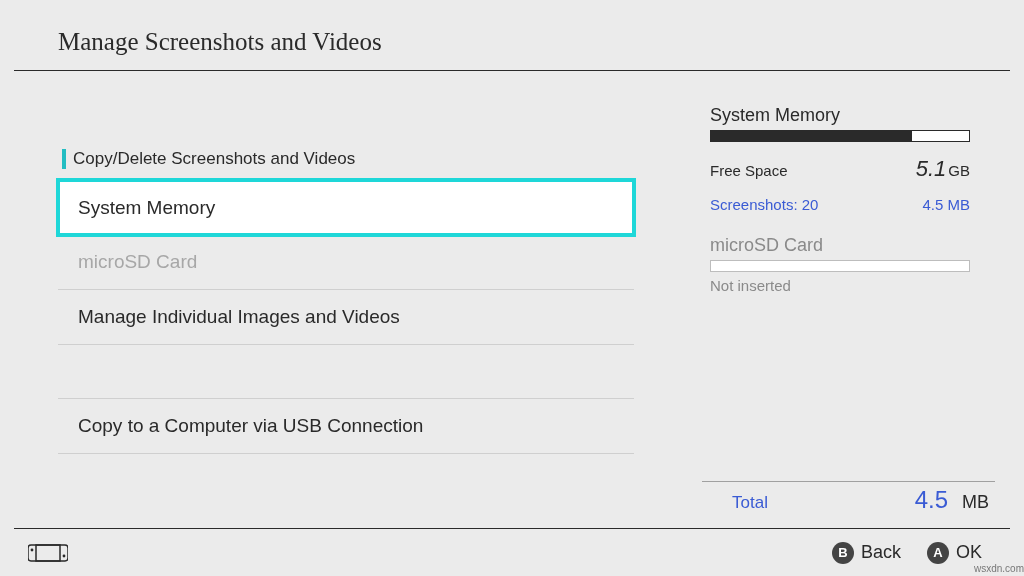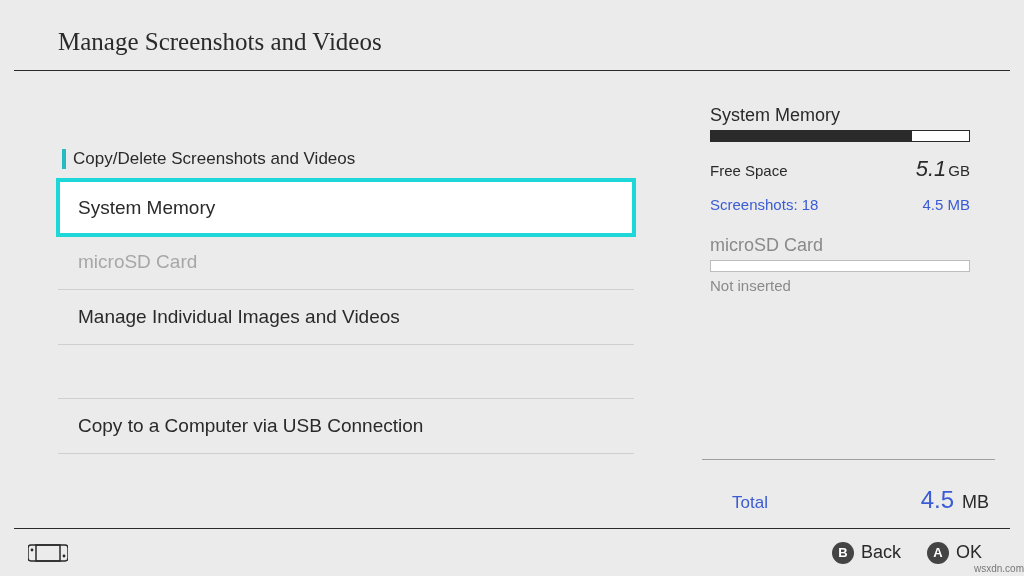--- a/index.html
+++ b/index.html
@@ -124,31 +124,31 @@
       font-size: 15px;
       color: #8a8a8a;
       margin-top: 5px;
     }
     .total-box {
       position: absolute;
       right: 29px;
       bottom: 62px;
       width: 293px;
       border-top: 1px solid #a0a0a0;
-      padding-top: 26px;
+      padding-top: 4px;
       display: flex;
       justify-content: space-between;
       align-items: baseline;
       padding-left: 30px;
       padding-right: 6px;
       text-align: right;
     }
     .total-label { font-size: 17px; color: #3a5bd4; }
     .total-value { font-size: 24px; color: #3a5bd4; }
-    .total-unit { font-size: 18px; margin-left: 8px; }
+    .total-unit { font-size: 18px; margin-left: 14px; }
     .footer {
       position: absolute;
       left: 14px;
       right: 14px;
       bottom: 0;
       height: 48px;
       border-top: 1.5px solid #2a2a2a;
       display: flex;
       align-items: center;
       justify-content: space-between;
@@ -222,21 +222,21 @@
     <div class="bar">
       <div class="bar-fill" style="width:78%"></div>
     </div>
     <div class="kv-row">
       <span>Free Space</span>
       <span>
         <span class="free-value">5.1</span><span class="free-unit">GB</span>
       </span>
     </div>
     <div class="kv-row blue">
-      <span>Screenshots: 18</span>
+      <span>Screenshots: 20</span>
       <span>4.5 MB</span>
     </div>
 
     <div class="sd-section">
       <div class="info-title" style="color:#8a8a8a">microSD Card</div>
       <div class="sd-bar"></div>
       <div class="sd-status">Not inserted</div>
     </div>
   </div>
 </div>

